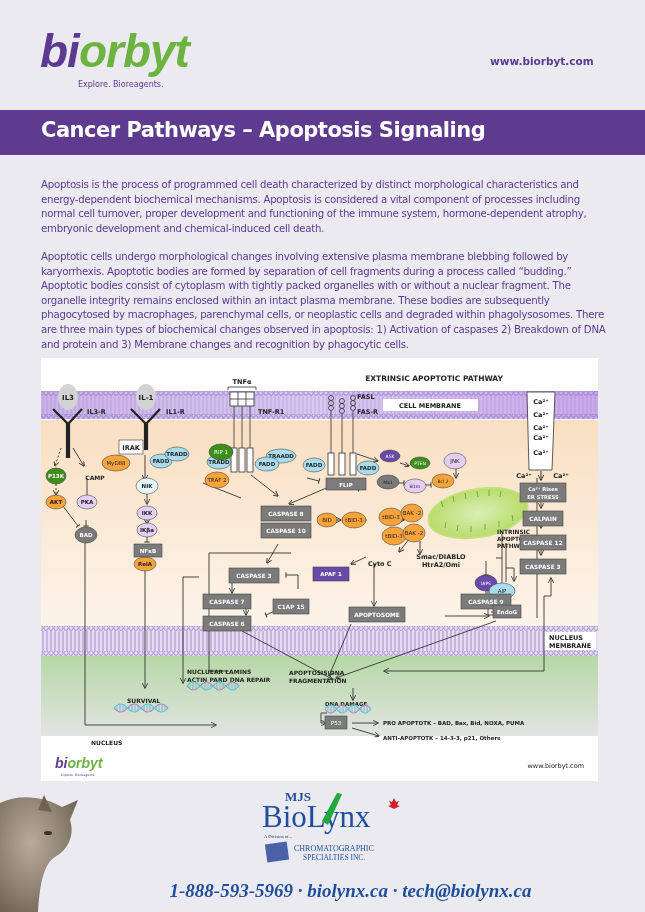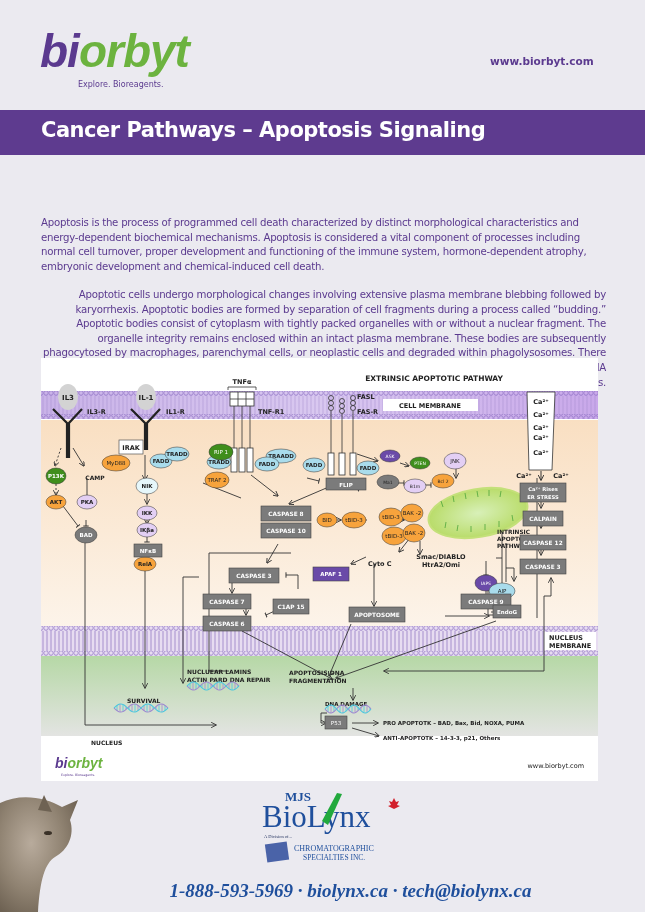--- a/index.html
+++ b/index.html
@@ -5,23 +5,23 @@
   html, body { margin:0; padding:0; }
   body { width:645px; height:912px; background:#ebeaf0; position:relative; overflow:hidden; font-family:"DejaVu Sans", sans-serif; }
   .logo { position:absolute; left:40px; top:28px; }
   .logo-word { font-family:"Liberation Sans", sans-serif; font-weight:bold; font-style:italic; font-size:46px; letter-spacing:-1px; line-height:46px; }
   .logo-word .bi { color:#5b3a8f; }
   .logo-word .rest { color:#6cb33f; }
   .logo-tag { font-size:8px; color:#5b3a8f; margin-left:38px; margin-top:6px; }
   .site-url { position:absolute; left:490px; top:55px; font-family:"DejaVu Sans", sans-serif; font-weight:bold; font-size:10.5px; color:#5b3a8f; }
   .banner { position:absolute; left:0; top:110px; width:645px; height:45px; background:#5e3b8f;padding-left:28px; }
   .banner-title { position:absolute; left:41px; top:8px; color:#fff; font-family:"DejaVu Sans", sans-serif; font-weight:bold; font-size:21px; letter-spacing:-0.5px; }
-  .intro { position:absolute; left:41px; width:565px; font-family:"DejaVu Sans", sans-serif; font-size:10.2px; line-height:14.6px; color:#5b3a8f; letter-spacing:-0.25px;margin-top:38px; }
+  .intro { position:absolute; left:41px; width:565px; font-family:"DejaVu Sans", sans-serif; font-size:10.2px; line-height:14.6px; color:#5b3a8f; letter-spacing:-0.25px; }
   .p1 { top:178px; }
-  .p2 { top:250px;text-align:right; }
+  .p2 { top:250px; }
 
   .panel { position:absolute; left:41px; top:358px; width:557px; height:423px; background:#fff; }
   .panel svg { position:absolute; left:0; top:0; }
   .diag-text { font-family:"DejaVu Sans", sans-serif; font-weight:bold; fill:#222; }
 
   .biolynx { position:absolute; left:0; top:785px; width:645px; height:127px; }
   .cat { position:absolute; left:0; top:785px; width:100px; height:127px; }
   .contact { position:absolute; left:0; width:645px; top:880px; text-align:center; font-family:"Liberation Serif", serif; font-style:italic; font-weight:bold; font-size:19px; color:#1f4f9c;margin-left:28px; }
 </style>
 </head>

